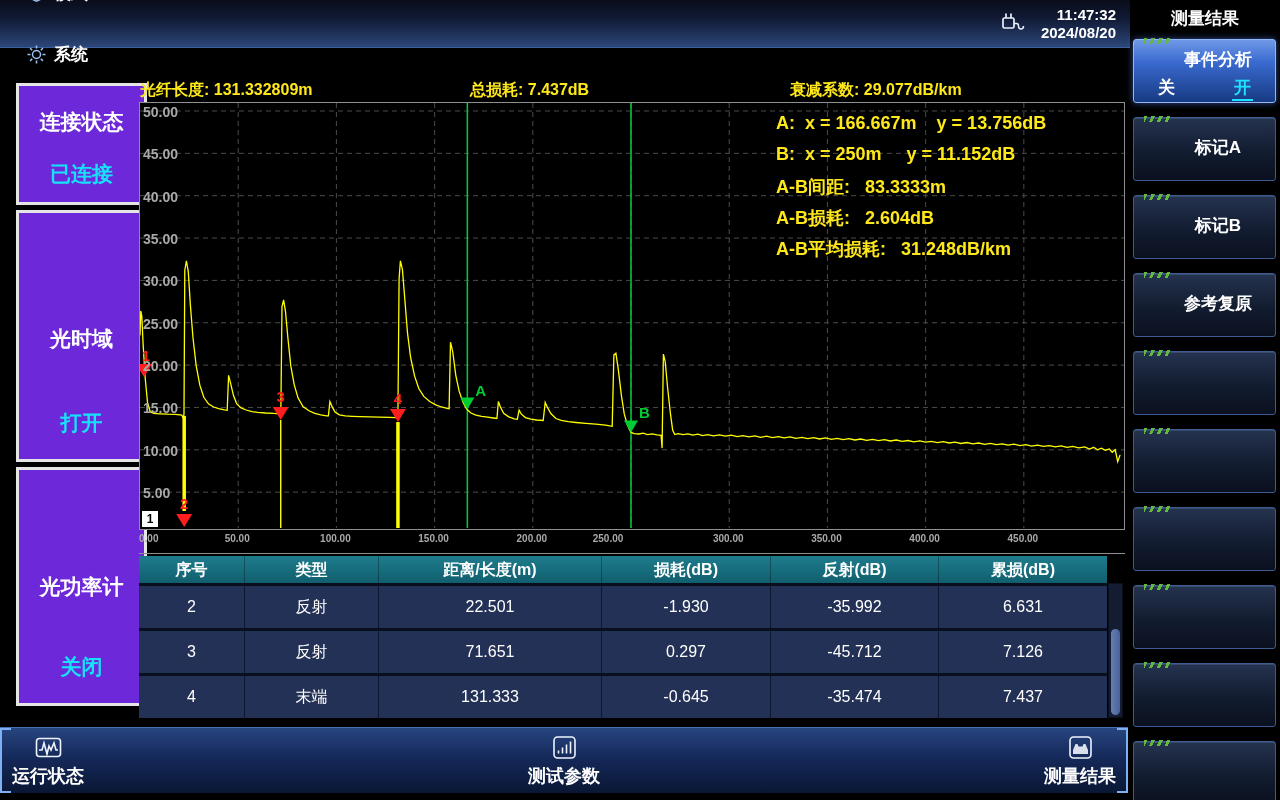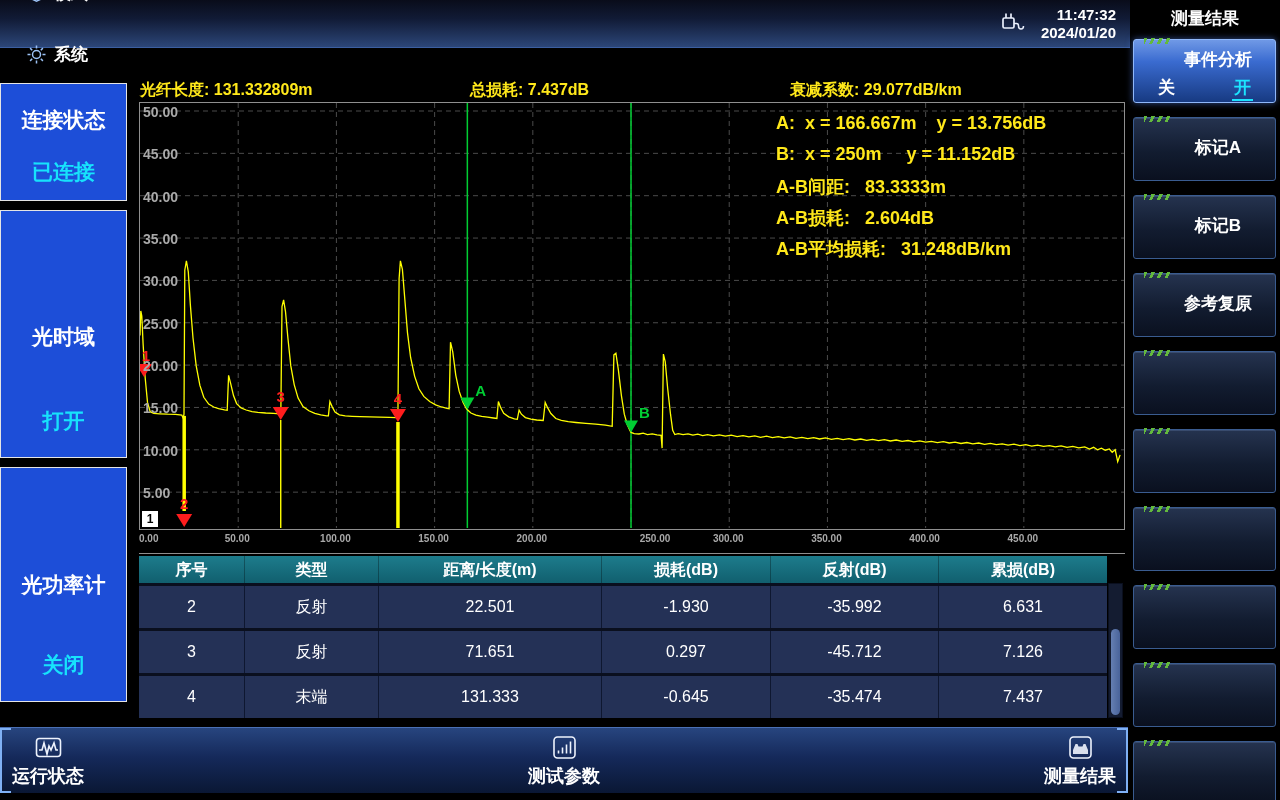--- a/index.html
+++ b/index.html
@@ -27,21 +27,21 @@
         background:repeating-linear-gradient(115deg,#63b93d 0 3px,transparent 3px 7px);}
   .rbtn .blabel{color:#fff;font-size:17px;font-weight:bold;text-align:center;line-height:60px;padding-left:27px;}
   .rbtn.two .blabel{line-height:normal;margin-top:8px;}
   .rbtn .bstates{display:flex;justify-content:space-between;padding:5px 22px 0 24px;
         font-size:17px;font-weight:bold;color:#fff;}
   .rbtn .on{color:#1ce4ff;border-bottom:2px solid #1ce4ff;padding:0 2px;}
   .rbtn.active{border-color:#8fb7fa;
         background:linear-gradient(180deg,#7099e6 0%,#3a6bd0 35%,#173a82 100%);
         box-shadow:0 0 7px rgba(90,140,255,.55);}
   
-  .lpanel{position:absolute;left:0;width:125px;background:#1d4ed8;border:1px solid #e5e5e5;}
+  .lpanel{position:absolute;left:16px;width:125px;background:#6d28d9;border:3px solid #e5e5e5;}
   .lp-title{position:absolute;width:100%;text-align:center;color:#fff;font-size:21px;font-weight:bold;}
   .lp-status{position:absolute;width:100%;text-align:center;color:#17e2fc;font-size:21px;font-weight:bold;}
   .lp1{top:83px;height:116px}.lp1 .lp-title{top:22px}.lp1 .lp-status{top:74px}
   .lp2{top:210px;height:246px}.lp2 .lp-title{top:112px}.lp2 .lp-status{bottom:22px}
   .lp3{top:467px;height:233px}.lp3 .lp-title{top:103px}.lp3 .lp-status{bottom:22px}
   
   .chart-header{position:absolute;left:140px;top:80px;width:984px;height:20px;
         color:#ffe81a;font-size:16px;font-weight:bold;}
   .stat{position:absolute;top:0;white-space:pre;}
   .stat1{left:0}.stat2{left:330px}.stat3{left:650px}
@@ -135,21 +135,21 @@
     <div class="top-right">
       <span class="plug">
         <svg viewBox="0 0 28 28" fill="none" stroke="currentColor" stroke-width="1.7">
           <path d="M9 3.5v4.5M14 3.5v4.5"></path>
           <rect x="6" y="8" width="11" height="10" rx="1.5"></rect>
           <path d="M17 13.5h2.5c1.6 0 2 1 2 2.5s.6 3 2.5 3s2.5-1.5 2.5-3" stroke-width="1.5"></path>
         </svg>
       </span>
       <div class="clock">
         <div>11:47:32</div>
-        <div>2024/01/20</div>
+        <div>2024/08/20</div>
       </div>
     </div>
   </div>
 
   <div id="left-sidebar">
       <div class="lpanel lp1">
         <div class="lp-title">连接状态</div>
         <div class="lp-status">已连接</div>
       </div>
       <div class="lpanel lp2">
@@ -270,21 +270,21 @@
         <div>A-B平均损耗:   31.248dB/km</div>
       </div>
     <div class="badge1">1</div>
   </div>
   <div class="xaxis" id="xaxis">
       <span class="first" style="left: 0px;">0.00</span>
       <span style="left: 98.2036px;">50.00</span>
       <span style="left: 196.407px;">100.00</span>
       <span style="left: 294.611px;">150.00</span>
       <span style="left: 392.814px;">200.00</span>
-      <span style="left: 516px;">250.00</span>
+      <span style="left: 469px;">250.00</span>
       <span style="left: 589.222px;">300.00</span>
       <span style="left: 687.425px;">350.00</span>
       <span style="left: 785.629px;">400.00</span>
       <span style="left: 883.832px; text-align: center;">450.00</span>
     </div>
 
   <div class="etable">
     <div class="thead" id="thead">
         <div>序号</div>
         <div>类型</div>

